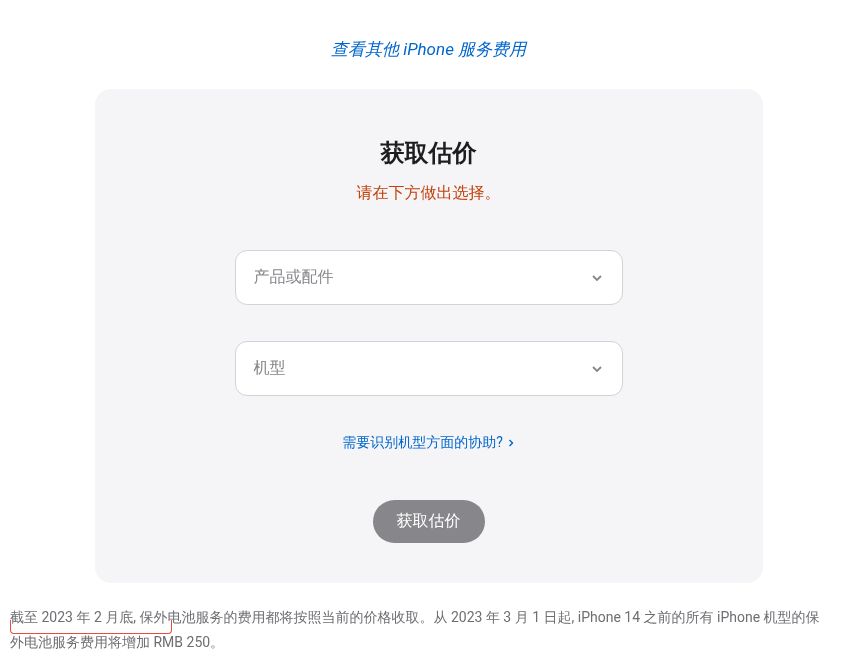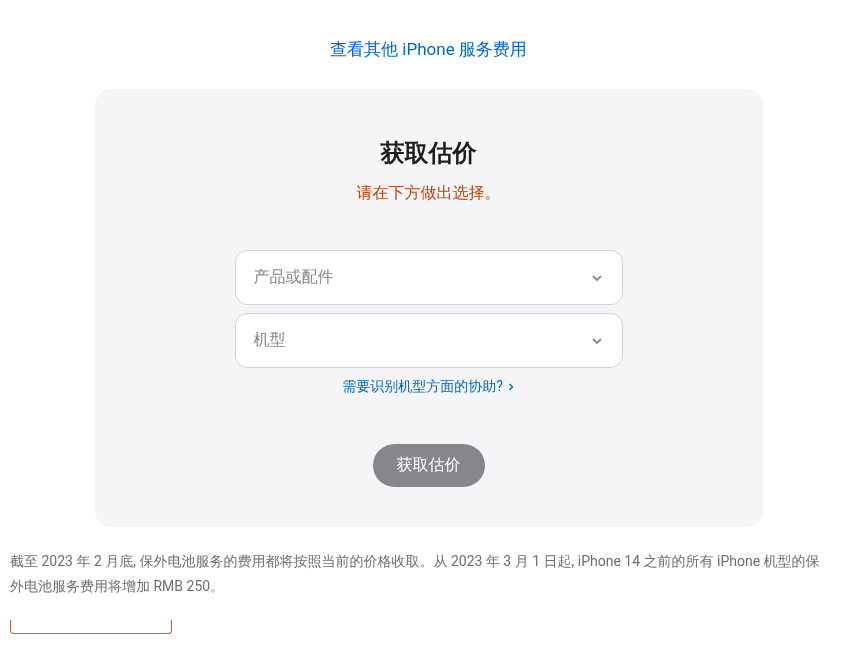--- a/index.html
+++ b/index.html
@@ -10,20 +10,21 @@
     body {
       font-family: -apple-system, BlinkMacSystemFont, "Segoe UI", Roboto, Helvetica, Arial, sans-serif;
       background: #ffffff;
       width: 857px;
       height: 663px;
       overflow: hidden;
     }
     .top-link {
       text-align: center;
       padding: 38px 0 28px 0;
+      font-style: italic;
     }
     .top-link a {
       color: #0066cc;
       text-decoration: none;
       font-size: 17px;
       font-weight: 400;
     }
     .card {
       background: #f5f5f7;
       border-radius: 16px;
@@ -38,21 +39,21 @@
       color: #1d1d1f;
       margin-bottom: 14px;
     }
     .card-subtitle {
       font-size: 16px;
       color: #c2410c;
       margin-bottom: 46px;
     }
     .select-box {
       width: 388px;
-      margin: 0 auto 8px auto;
+      margin: 0 auto 36px auto;
       background: #ffffff;
       border: 1px solid #d2d2d7;
       border-radius: 12px;
       padding: 16px 18px;
       display: flex;
       align-items: center;
       justify-content: space-between;
       cursor: pointer;
     }
     .select-box .placeholder {

